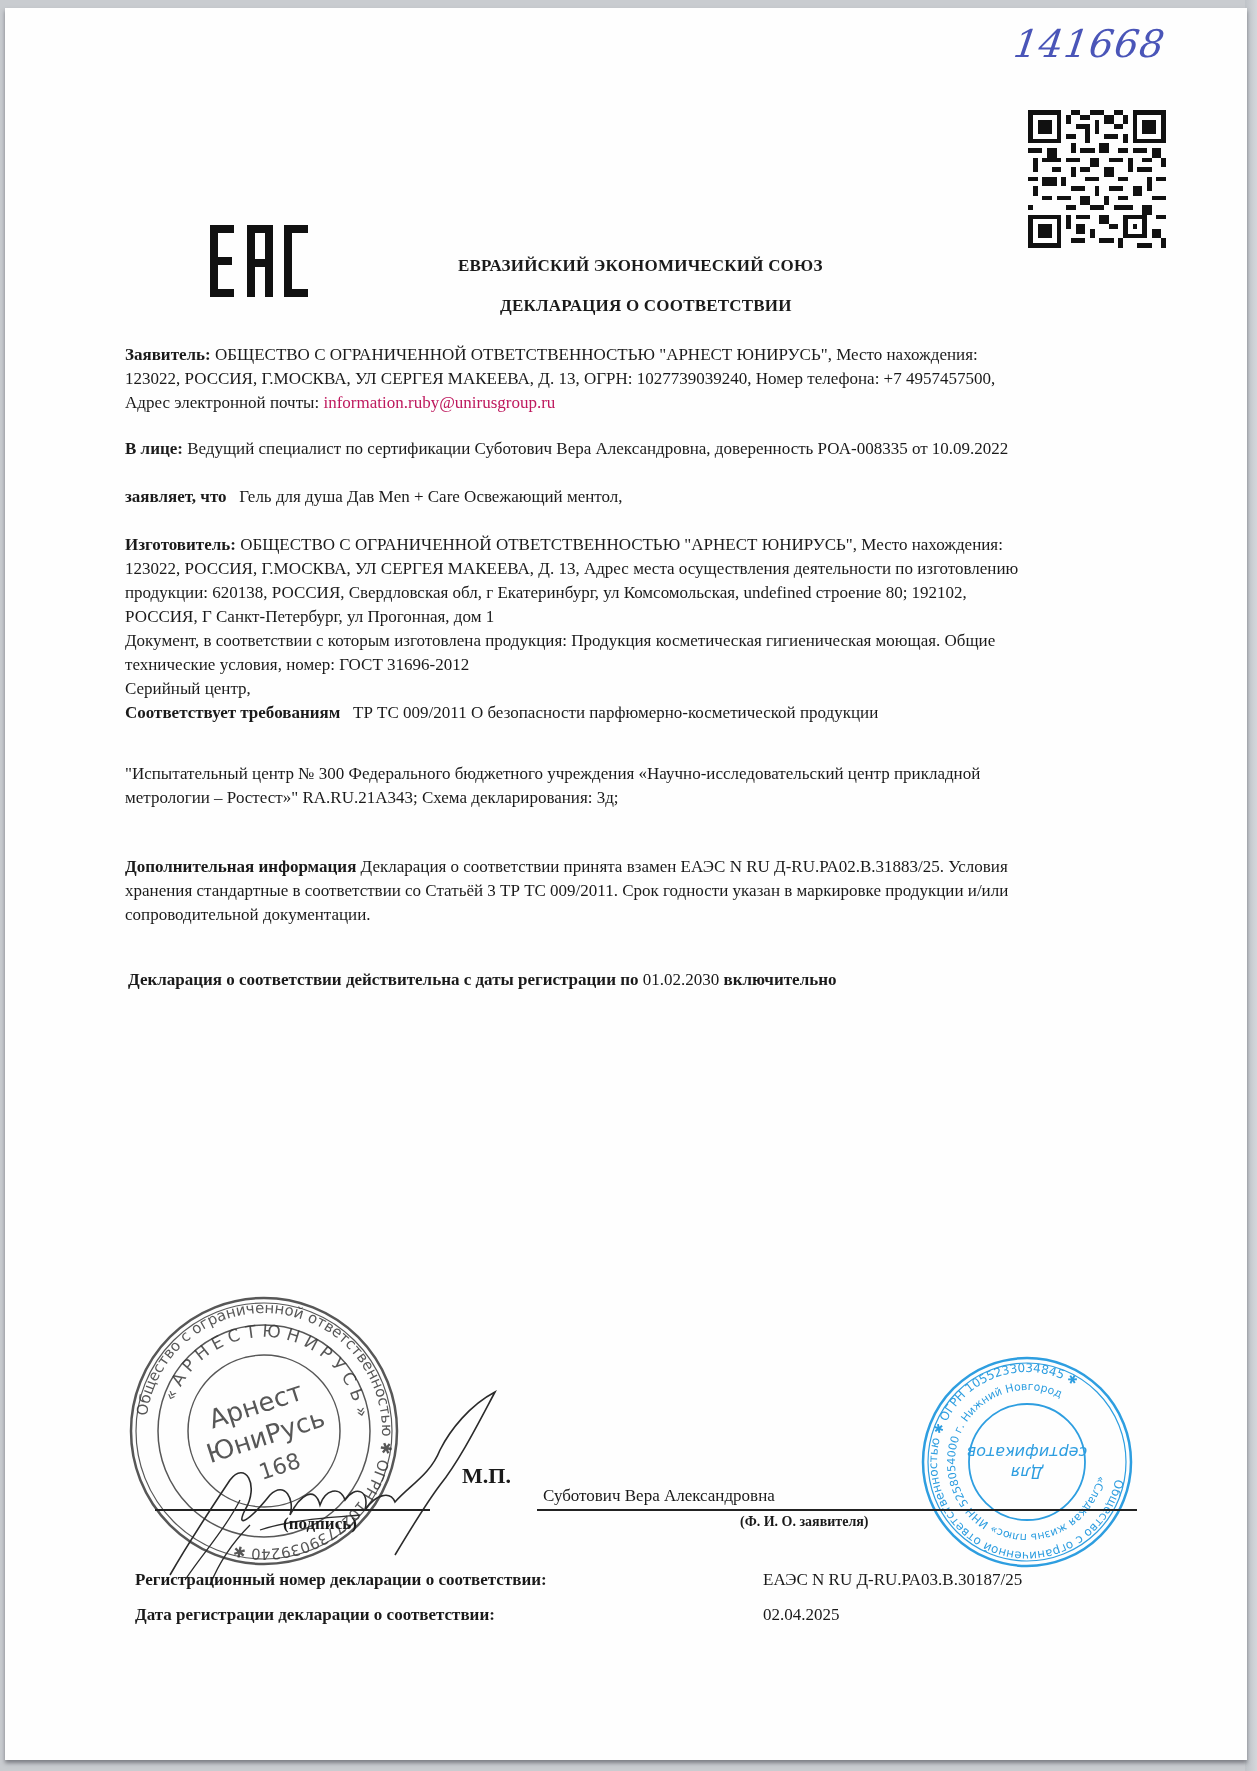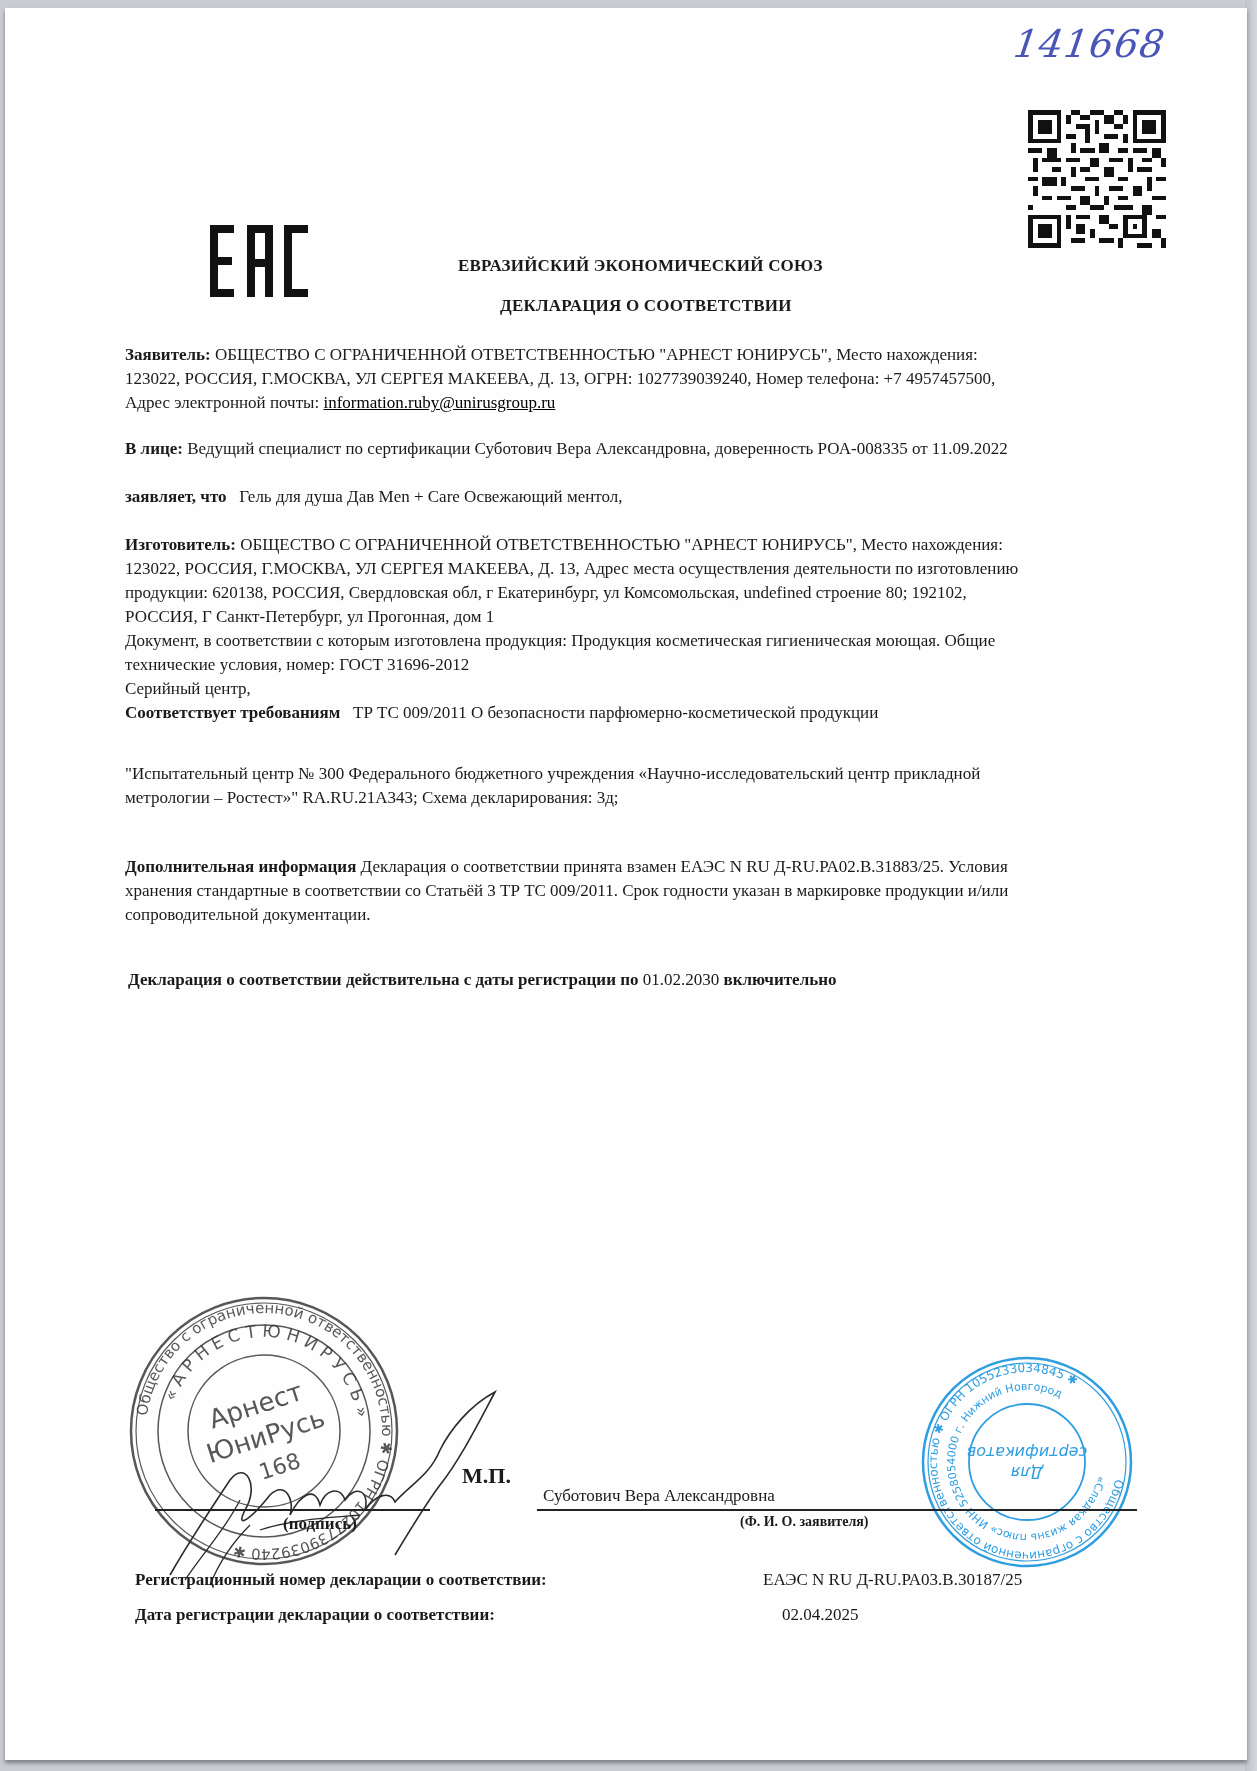--- a/index.html
+++ b/index.html
@@ -6,21 +6,21 @@
   body { width:1257px; height:1771px; background:#c9ccd0; position:relative; overflow:hidden; font-family:"Liberation Serif", serif; color:#1a1a1a; }
   .page { position:absolute; left:5px; top:8px; width:1242px; height:1752px; background:#fefefe; box-shadow: 0 3px 4px rgba(60,60,70,0.55); }
   .right-edge { position:absolute; right:0; top:0; width:12px; height:1771px; background:linear-gradient(90deg,#bfc3c8,#d4d7db); }
   .hand-number { position:absolute; left:1014px; top:22px; font-family:"DejaVu Serif", serif; font-style:italic; font-size:38px; color:#4a55b8; letter-spacing:1px; transform:skewX(-8deg); }
   .qr { position:absolute; left:1027px; top:110px; width:140px; height:138px; }
   .eac-logo { position:absolute; left:210px; top:225px; width:98px; height:72px; }
   .title1 { position:absolute; left:458px; top:256px; font-weight:bold; font-size:17px; letter-spacing:0.2px; }
   .title2 { position:absolute; left:500px; top:296px; font-weight:bold; font-size:17px; letter-spacing:0.2px; }
   .para { position:absolute; left:125px; width:1070px; font-size:17px; line-height:24px; }
   .para b { font-weight:bold; }
-  .email { text-decoration:underline; color:#000000; }
+  .email { color:#be185d; }
   .stamp-black { position:absolute; left:128px; top:1295px; width:272px; height:272px; }
   .stamp-blue { position:absolute; left:920px; top:1355px; width:214px; height:214px; }
   .signature { position:absolute; left:150px; top:1390px; width:360px; height:200px; }
   .mp { position:absolute; left:462px; top:1463px; font-weight:bold; font-size:22px; }
   .sign-line { position:absolute; left:155px; top:1509px; width:275px; height:2px; background:#222; }
   .sign-caption { position:absolute; left:283px; top:1514px; font-weight:bold; font-size:17px; }
   .fio-value { position:absolute; left:543px; top:1486px; font-size:17px; }
   .fio-line { position:absolute; left:537px; top:1509px; width:600px; height:2px; background:#222; }
   .fio-caption { position:absolute; left:740px; top:1514px; font-weight:bold; font-size:14px; }
   .reg-label { position:absolute; left:135px; font-weight:bold; font-size:17px; }
@@ -142,21 +142,21 @@
 <div class="title1">ЕВРАЗИЙСКИЙ ЭКОНОМИЧЕСКИЙ СОЮЗ</div>
 <div class="title2">ДЕКЛАРАЦИЯ О СООТВЕТСТВИИ</div>
 
 <div class="para" style="top:343px;">
   <div><b>Заявитель:</b><span> ОБЩЕСТВО С ОГРАНИЧЕННОЙ ОТВЕТСТВЕННОСТЬЮ "АРНЕСТ ЮНИРУСЬ", Место нахождения:</span></div>
   <div>123022, РОССИЯ,  Г.МОСКВА, УЛ СЕРГЕЯ МАКЕЕВА, Д. 13, ОГРН: 1027739039240, Номер телефона: +7 4957457500,</div>
   <div><span>Адрес электронной почты: </span><span class="email">information.ruby@unirusgroup.ru</span></div>
 </div>
 
 <div class="para" style="top:437px;">
-  <b>В лице:</b><span> Ведущий специалист по сертификации Суботович Вера Александровна, доверенность РОА-008335 от 11.09.2022</span>
+  <b>В лице:</b><span> Ведущий специалист по сертификации Суботович Вера Александровна, доверенность РОА-008335 от 10.09.2022</span>
 </div>
 
 <div class="para" style="top:485px;">
   <b>заявляет, что</b><span style="white-space:pre">   Гель для душа Дав Men + Care Освежающий ментол,</span>
 </div>
 
 <div class="para" style="top:533px;">
   <div><b>Изготовитель:</b><span> ОБЩЕСТВО С ОГРАНИЧЕННОЙ ОТВЕТСТВЕННОСТЬЮ "АРНЕСТ ЮНИРУСЬ", Место нахождения:</span></div>
   <div>123022, РОССИЯ,  Г.МОСКВА, УЛ СЕРГЕЯ МАКЕЕВА, Д. 13, Адрес места осуществления деятельности по изготовлению</div>
   <div>продукции: 620138, РОССИЯ, Свердловская обл, г Екатеринбург, ул Комсомольская, undefined строение 80; 192102,</div>
@@ -231,13 +231,13 @@
 <div class="sign-line"></div>
 <div class="sign-caption">(подпись)</div>
 
 <div class="fio-value">Суботович Вера Александровна</div>
 <div class="fio-line"></div>
 <div class="fio-caption">(Ф. И. О. заявителя)</div>
 
 <div class="reg-label" style="top:1570px;">Регистрационный номер декларации о соответствии:</div>
 <div class="reg-value" style="top:1570px;">ЕАЭС N RU Д-RU.РА03.В.30187/25</div>
 <div class="reg-label" style="top:1605px;">Дата регистрации декларации о соответствии:</div>
-<div class="reg-value" style="top:1605px;margin-left:19px;">02.04.2025</div>
+<div class="reg-value" style="top:1605px;">02.04.2025</div>
 
 </body></html>

